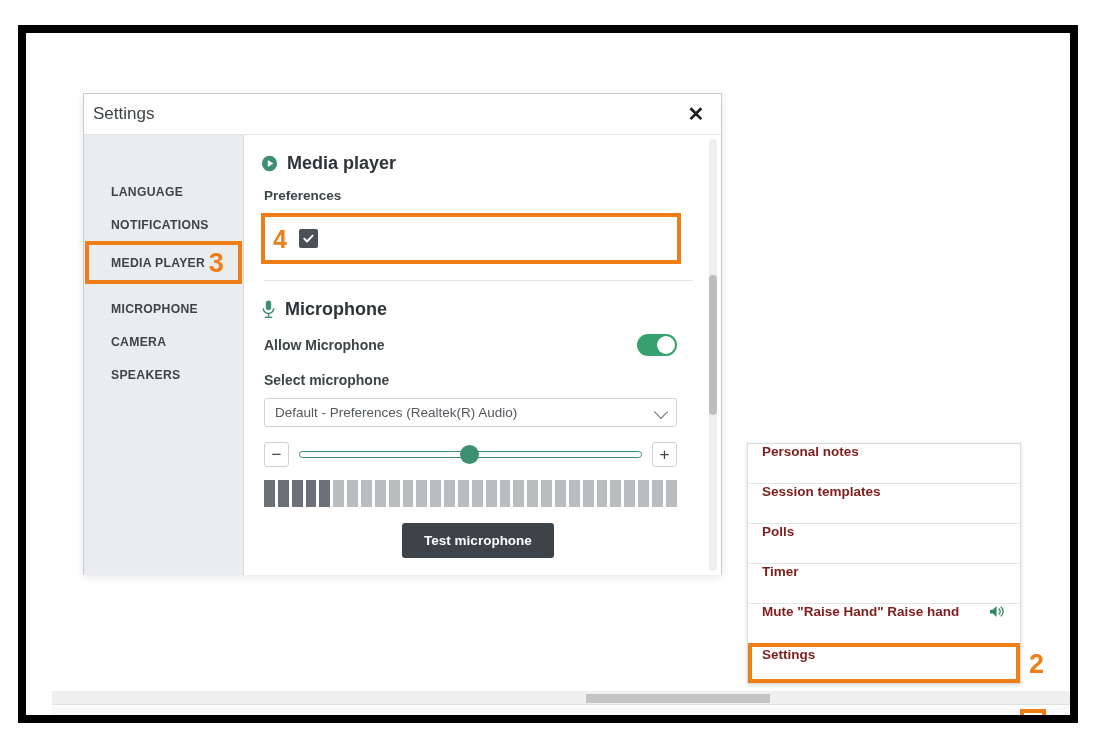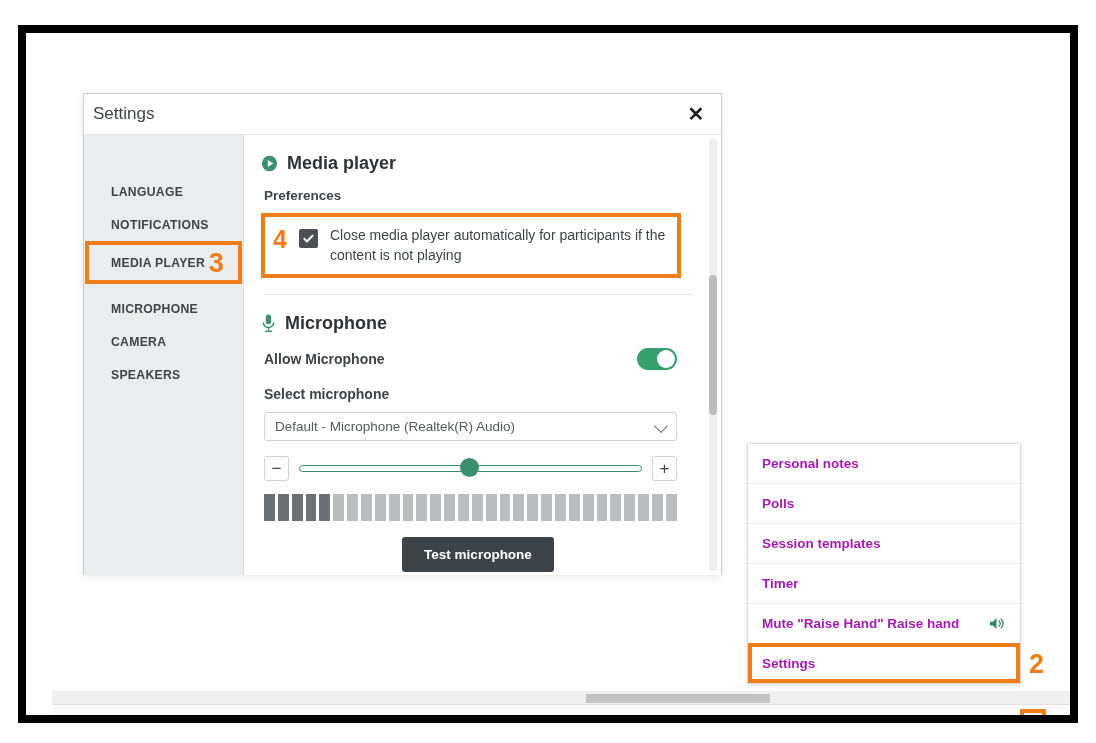--- a/index.html
+++ b/index.html
@@ -71,23 +71,23 @@
   
   .ctx-menu {
     position: absolute; left: 721px; top: 410px;
     width: 274px;
     background: #ffffff;
     border: 1px solid #dcdcdc;
     box-shadow: 0 1px 4px rgba(0,0,0,.14);
   }
   .ctx-item {
     height: 40px;
-    display: flex; align-items: center;
+    display: flex; 
     padding: 0 14px;
-    font-size: 13.5px; font-weight: 700; color: #a21caf;
+    font-size: 13.5px; font-weight: 700; color: #7f1d1d;
     border-bottom: 1px solid #e6e6e6;
     cursor: pointer; background:#fff;
   }
   .ctx-item:last-child { border-bottom: none; }
   .ctx-item .lbl { flex: 1; }
   .ctx-item.highlighted {
     border: 4px solid #f07e18;
     height: 40px;
     padding: 0 10px;
     margin: -1px 0 0 0;
@@ -297,21 +297,20 @@
 
           <div class="sub-head">Preferences</div>
 
           <div class="pref-row">
             <span class="pref-step">4</span>
             <span class="checkbox">
               <svg class="icon-svg" width="13" height="13" viewBox="0 0 14 14">
                 <path d="M2.5 7.3 L5.4 10.2 L11.4 3.9" stroke="#ffffff" stroke-width="2.1" fill="none" stroke-linecap="round" stroke-linejoin="round"></path>
               </svg>
             </span>
-            <span class="pref-text">Close media player automatically for participants if the content is not playing</span>
           </div>
 
           <div class="divider"></div>
 
           <div class="sec-head" style="margin-top:18px">
             <span>
               <svg class="icon-svg" width="15" height="19" viewBox="0 0 14 19">
                 <rect x="4.3" y="0.6" width="5.4" height="9.6" rx="2.7" fill="#3c9070"></rect>
                 <path d="M1.8 8.3 a5.2 5.2 0 0 0 10.4 0" stroke="#3c9070" stroke-width="1.5" fill="none"></path>
                 <rect x="6.3" y="13.2" width="1.5" height="3.6" fill="#3c9070"></rect>
@@ -324,21 +323,21 @@
           <div class="allow-row">
             <span class="row-label">Allow Microphone</span>
             <span class="toggle">
               <span class="knob"></span>
             </span>
           </div>
 
           <div class="row-label" style="margin:16px 0 0 3px">Select microphone</div>
 
           <div class="select-box">
-            <span>Default - Microphone (Realtek(R) Audio)</span>
+            <span>Default - Preferences (Realtek(R) Audio)</span>
             <span class="chev"></span>
           </div>
 
           <div class="vol-row">
             <span class="stepper">−</span>
             <span class="slider">
               <span class="slider-track"></span>
               <span class="slider-thumb" style="left: 47%;"></span>
             </span>
             <span class="stepper">+</span>
@@ -383,24 +382,24 @@
 
         </div>
       </div>
     </div>
 
     <div class="ctx-menu">
       <div class="ctx-item">
         <span class="lbl">Personal notes</span>
       </div>
       <div class="ctx-item">
+        <span class="lbl">Session templates</span>
+      </div>
+      <div class="ctx-item">
         <span class="lbl">Polls</span>
-      </div>
-      <div class="ctx-item">
-        <span class="lbl">Session templates</span>
       </div>
       <div class="ctx-item">
         <span class="lbl">Timer</span>
       </div>
       <div class="ctx-item">
         <span class="lbl">Mute "Raise Hand" Raise hand</span>
         <span>
           <svg class="icon-svg" width="17" height="15" viewBox="0 0 18 16">
             <path d="M1 6 h3 L8 2.2 v11.6 L4 10 H1 Z" fill="#2f8a63"></path>
             <path d="M10.6 5.2 a3.6 3.6 0 0 1 0 5.6" stroke="#2f8a63" stroke-width="1.4" fill="none" stroke-linecap="round"></path>

